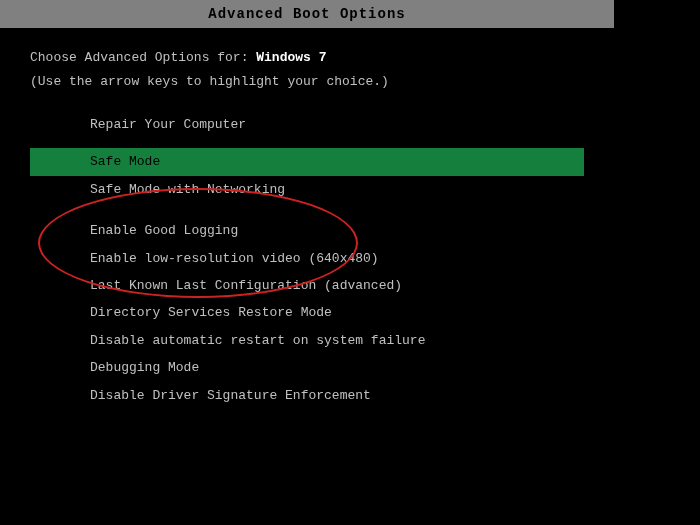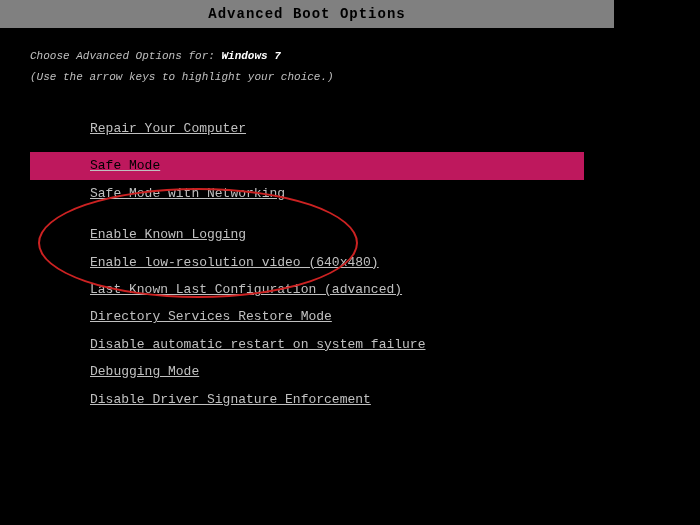--- a/index.html
+++ b/index.html
@@ -35,48 +35,46 @@
       font-weight: bold;
       letter-spacing: 1px;
     }
 
     .content {
       padding: 20px 30px;
       flex: 1;
     }
 
     .instruction {
-      font-size: 11px;
+      font-size: 13px;
       color: #c0c0c0;
       margin-bottom: 4px;
       line-height: 1.5;
-      font-style: italic;
     }
 
     .instruction strong {
       color: #ffffff;
       font-weight: bold;
     }
 
     .menu-section {
-      margin-top: 30px;
-      text-decoration: underline;
+      margin-top: 20px;
     }
 
     .menu-item {
       font-size: 13px;
       color: #c0c0c0;
       padding: 2px 4px 2px 60px;
       line-height: 1.8;
       cursor: pointer;
       position: relative;
     }
 
     .menu-item.selected {
-      background-color: #be185d;
+      background-color: #15803d;
       color: #000000;
     }
 
     .menu-item.repair {
       margin-bottom: 10px;
       padding-left: 60px;
     }
 
     .circle-annotation {
       position: absolute;
@@ -108,21 +106,21 @@
     <div class="instruction">(Use the arrow keys to highlight your choice.)</div>
 
     <div class="menu-section">
       <div class="menu-item repair">Repair Your Computer</div>
 
       <div class="menu-item selected">Safe Mode</div>
       <div class="menu-item">Safe Mode with Networking</div>
 
       <div class="spacer"></div>
 
-      <div class="menu-item">Enable Known Logging</div>
+      <div class="menu-item">Enable Good Logging</div>
       <div class="menu-item">Enable low-resolution video (640x480)</div>
       <div class="menu-item">Last Known Last Configuration (advanced)</div>
       <div class="menu-item">Directory Services Restore Mode</div>
       <div class="menu-item">Disable automatic restart on system failure</div>
       <div class="menu-item">Debugging Mode</div>
       <div class="menu-item">Disable Driver Signature Enforcement</div>
 
       <div class="spacer"></div>
 
     </div>

